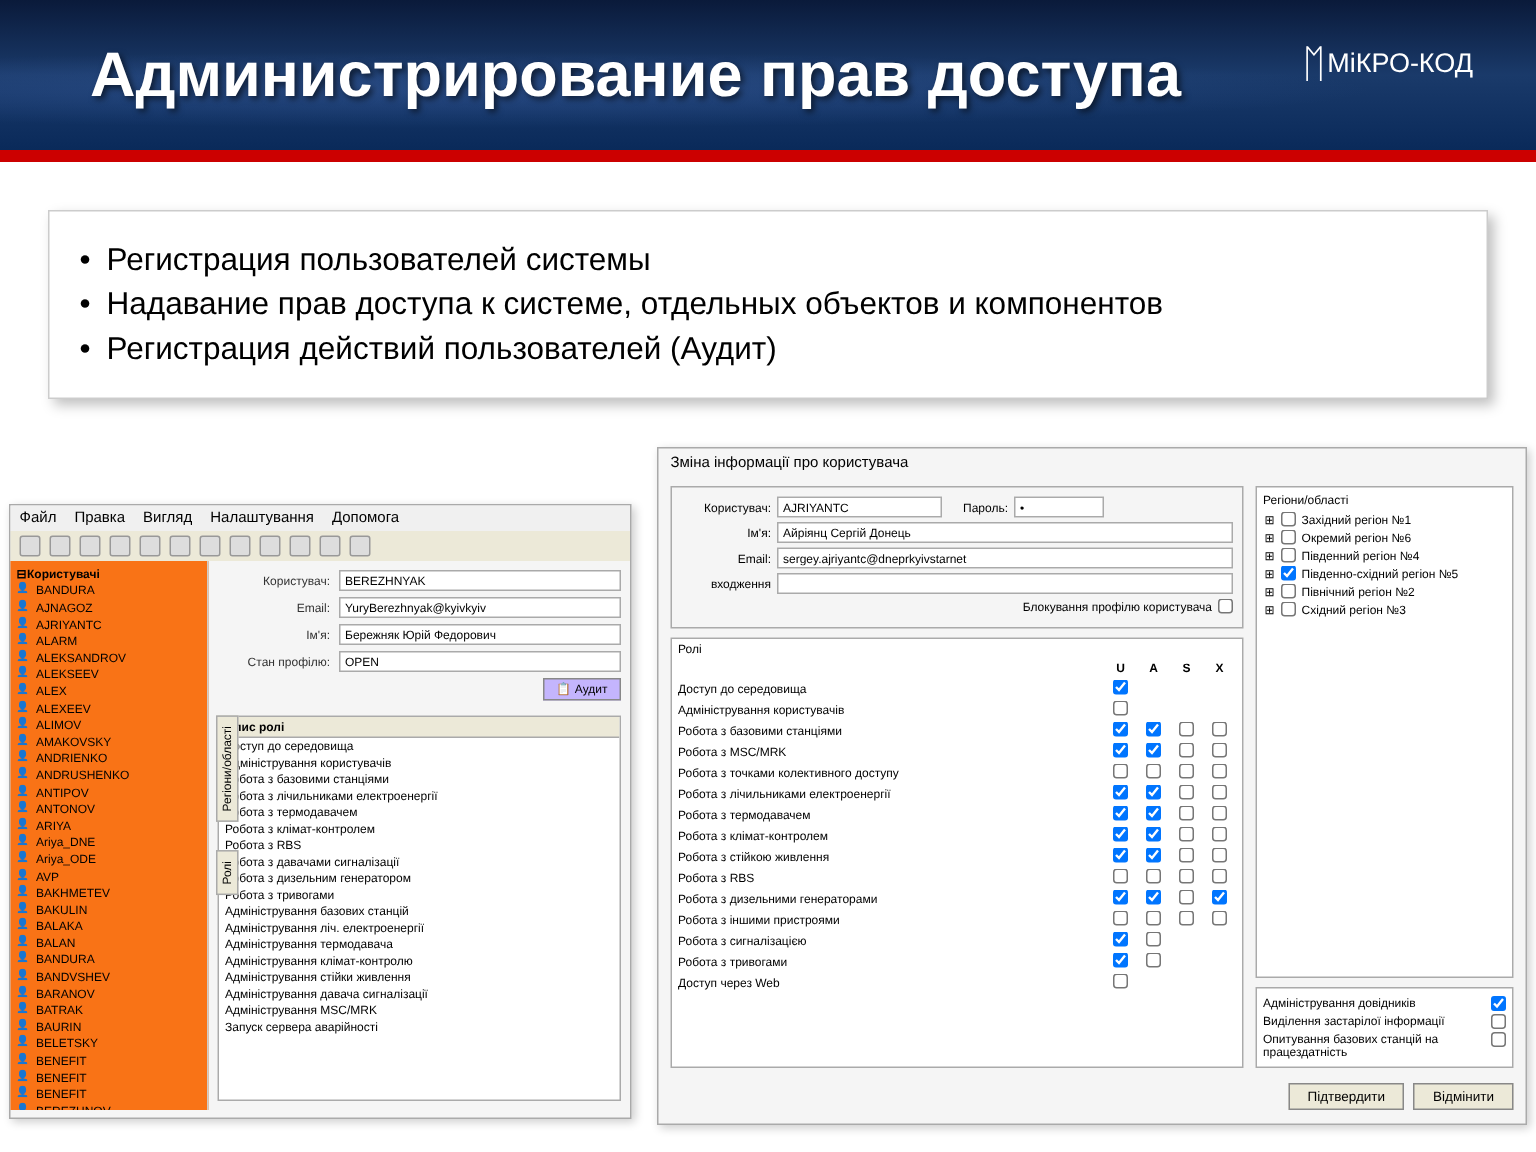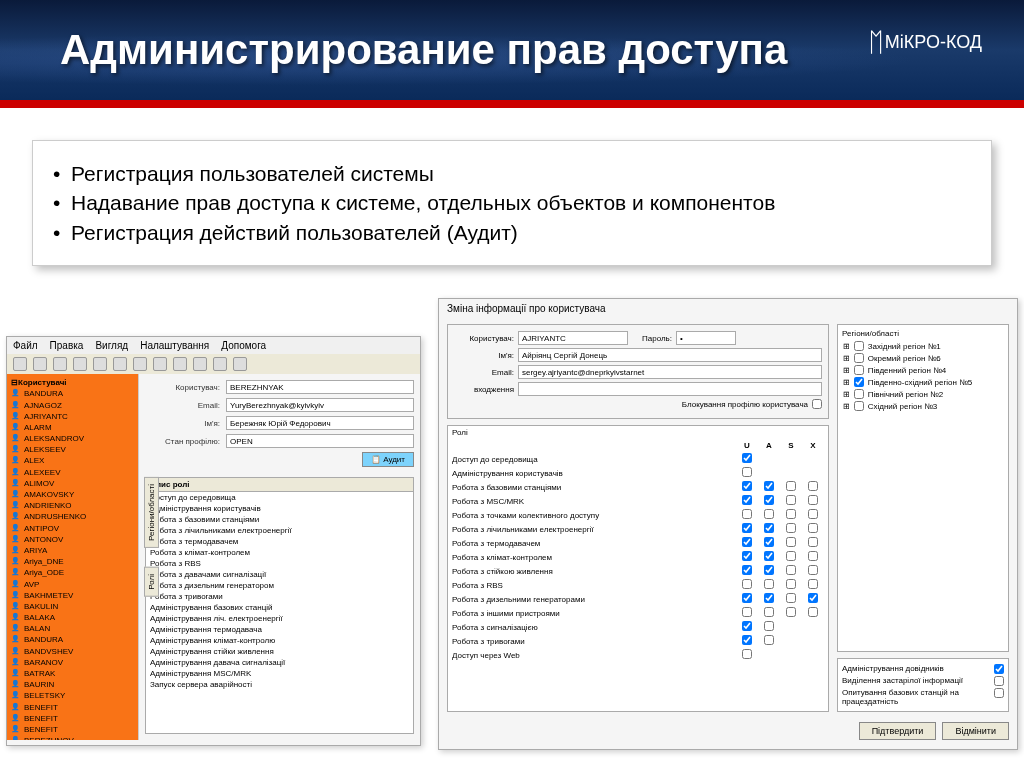--- a/index.html
+++ b/index.html
@@ -44,21 +44,21 @@
 .main-body { display: flex; height: calc(100% - 42px); }
 .tree { width: 132px; border-right: 1px solid #ccc; background: #f97316; overflow: hidden; padding: 3px; }
 .tree-node { font-size: 8px; line-height: 1.4; white-space: nowrap; color: #000; padding-left: 14px; position: relative; }
 .tree-node::before { content: "👤"; position: absolute; left: 1px; font-size: 7px; }
 .tree-root { font-weight: bold; padding-left: 8px; }
 .tree-root::before { content: "⊟"; font-size: 8px; }
 .form-area { flex: 1; padding: 6px; display: flex; flex-direction: column; }
 .frow { display: flex; gap: 6px; margin-bottom: 4px; align-items: center; font-size: 8px; }
 .frow label { width: 75px; text-align: right; color: #333; }
 .frow input { flex: 1; border: 1px solid #aaa; padding: 1px 3px; font-size: 8px; height: 14px; background:#fff; }
-.audit-btn { margin-left: auto; border: 1px solid #888; background: #7dd3fc; padding: 2px 8px; font-size: 8px; }
+.audit-btn { margin-left: auto; border: 1px solid #888; background: #c4b5fd; padding: 2px 8px; font-size: 8px; }
 .roles-box { border: 1px solid #aaa; margin-top: 6px; flex: 1; background: #fff; overflow: hidden; }
 .roles-hdr { background: #ece9d8; border-bottom: 1px solid #aaa; padding: 2px 4px; font-size: 8px; font-weight: bold; }
 .role { font-size: 8px; padding: 1px 4px; white-space: nowrap; }
 .vtab { position: absolute; left: 137px; top: 140px; writing-mode: vertical-rl; font-size: 8px; background: #ece9d8; padding: 6px 2px; border: 1px solid #aaa; transform: rotate(180deg); }
 .vtab2 { top: 230px; }
 
 .dlg { left: 432px; top: 0; width: 580px; height: 452px; background: #f5f5f5; }
 .dlg-title { padding: 4px 8px; font-size: 10px; }
 .dlg-body { display: flex; gap: 8px; padding: 6px 8px; height: calc(100% - 50px); }
 .dlg-left { flex: 1; display: flex; flex-direction: column; }

